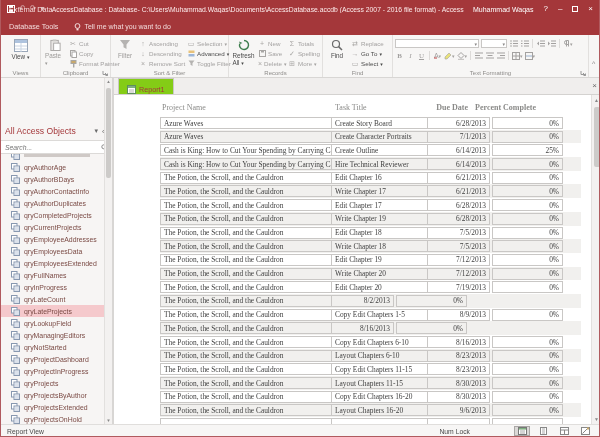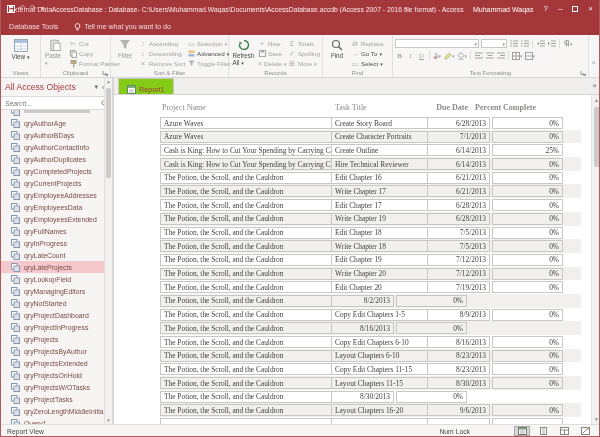--- a/index.html
+++ b/index.html
@@ -41,21 +41,21 @@
   .tbtn{display:inline-flex;align-items:center;justify-content:center;min-width:9px;height:9px;font-size:6.5px;color:#A3A1A0;}
   .tbtn b,.tbtn i,.tbtn u{font-family:"Liberation Serif",serif;font-size:7px;color:#A3A1A0;}
   .vsep{width:1px;height:9px;background:#DDDBD9;margin:0 1px;}
   .fcA{position:relative;font-size:7px;color:#A3A1A0;}
   .fcA::after{content:"";position:absolute;left:0;right:2px;bottom:0;height:2px;background:#C05050;opacity:.55;}
   .chev{display:flex;align-items:flex-end;padding:0 3px 10px 3px;font-size:7px;color:#8a8888;}
   
   .main{position:absolute;left:0;top:78px;width:600px;height:346px;display:flex;}
   
   .nav{position:relative;width:113px;height:100%;background:#F7F5F4;border-right:2px solid #D8D6D4;display:flex;flex-direction:column;}
-  .nav-head{height:18px;display:flex;align-items:center;padding:0 4px;}
+  .nav-head{height:18px;display:flex;align-items:center;padding:0 4px;margin-top:44px;}
   .nav-title{flex:1;font-size:8.6px;color:#A4373A;white-space:nowrap;}
   .nav-hicon{font-size:7px;color:#6a6a6a;padding:0 2px;}
   .nav-search{height:14px;background:#fff;border-top:1px solid #DCDAD8;border-bottom:1px solid #DCDAD8;display:flex;align-items:center;padding:0 4px;}
   .nav-search input{flex:1;border:none;outline:none;font-size:6.8px;color:#555;font-style:italic;background:transparent;width:80px;font-family:inherit;}
   .nav-list{position:relative;flex:1;overflow:hidden;padding-top:1px;}
   .nitem{height:12px;display:flex;align-items:center;gap:4px;padding-left:10px;font-size:6.9px;color:#7a4a44;white-space:nowrap;}
   .nitem.selected{background:#F5C9CC;}
   .nitem.partial{margin-top:-6px;}
   .nitem.partial .nlabel{display:inline-block;width:66px;height:4px;background:#CFC9C6;}
   .nscroll{position:absolute;right:0;top:0;bottom:0;width:8px;background:#F3F1F0;border-left:1px solid #E2E0DE;font-size:4.5px;color:#888;text-align:center;}
@@ -965,20 +965,21 @@
 
   <div class="trow">
     <div class="c c1">The Potion, the Scroll, and the Cauldron</div>
     <div class="c c2">Layout Chapters 11-15</div>
     <div class="c c3">8/30/2013</div>
     <div class="c c4">0%</div>
   </div>
 
   <div class="trow">
     <div class="c c1">The Potion, the Scroll, and the Cauldron</div>
+    <div class="c c2">Copy Edit Chapters 16-20</div>
     <div class="c c3">8/30/2013</div>
     <div class="c c4">0%</div>
   </div>
 
   <div class="trow">
     <div class="c c1">The Potion, the Scroll, and the Cauldron</div>
     <div class="c c2">Layout Chapters 16-20</div>
     <div class="c c3">9/6/2013</div>
     <div class="c c4">0%</div>
   </div>

